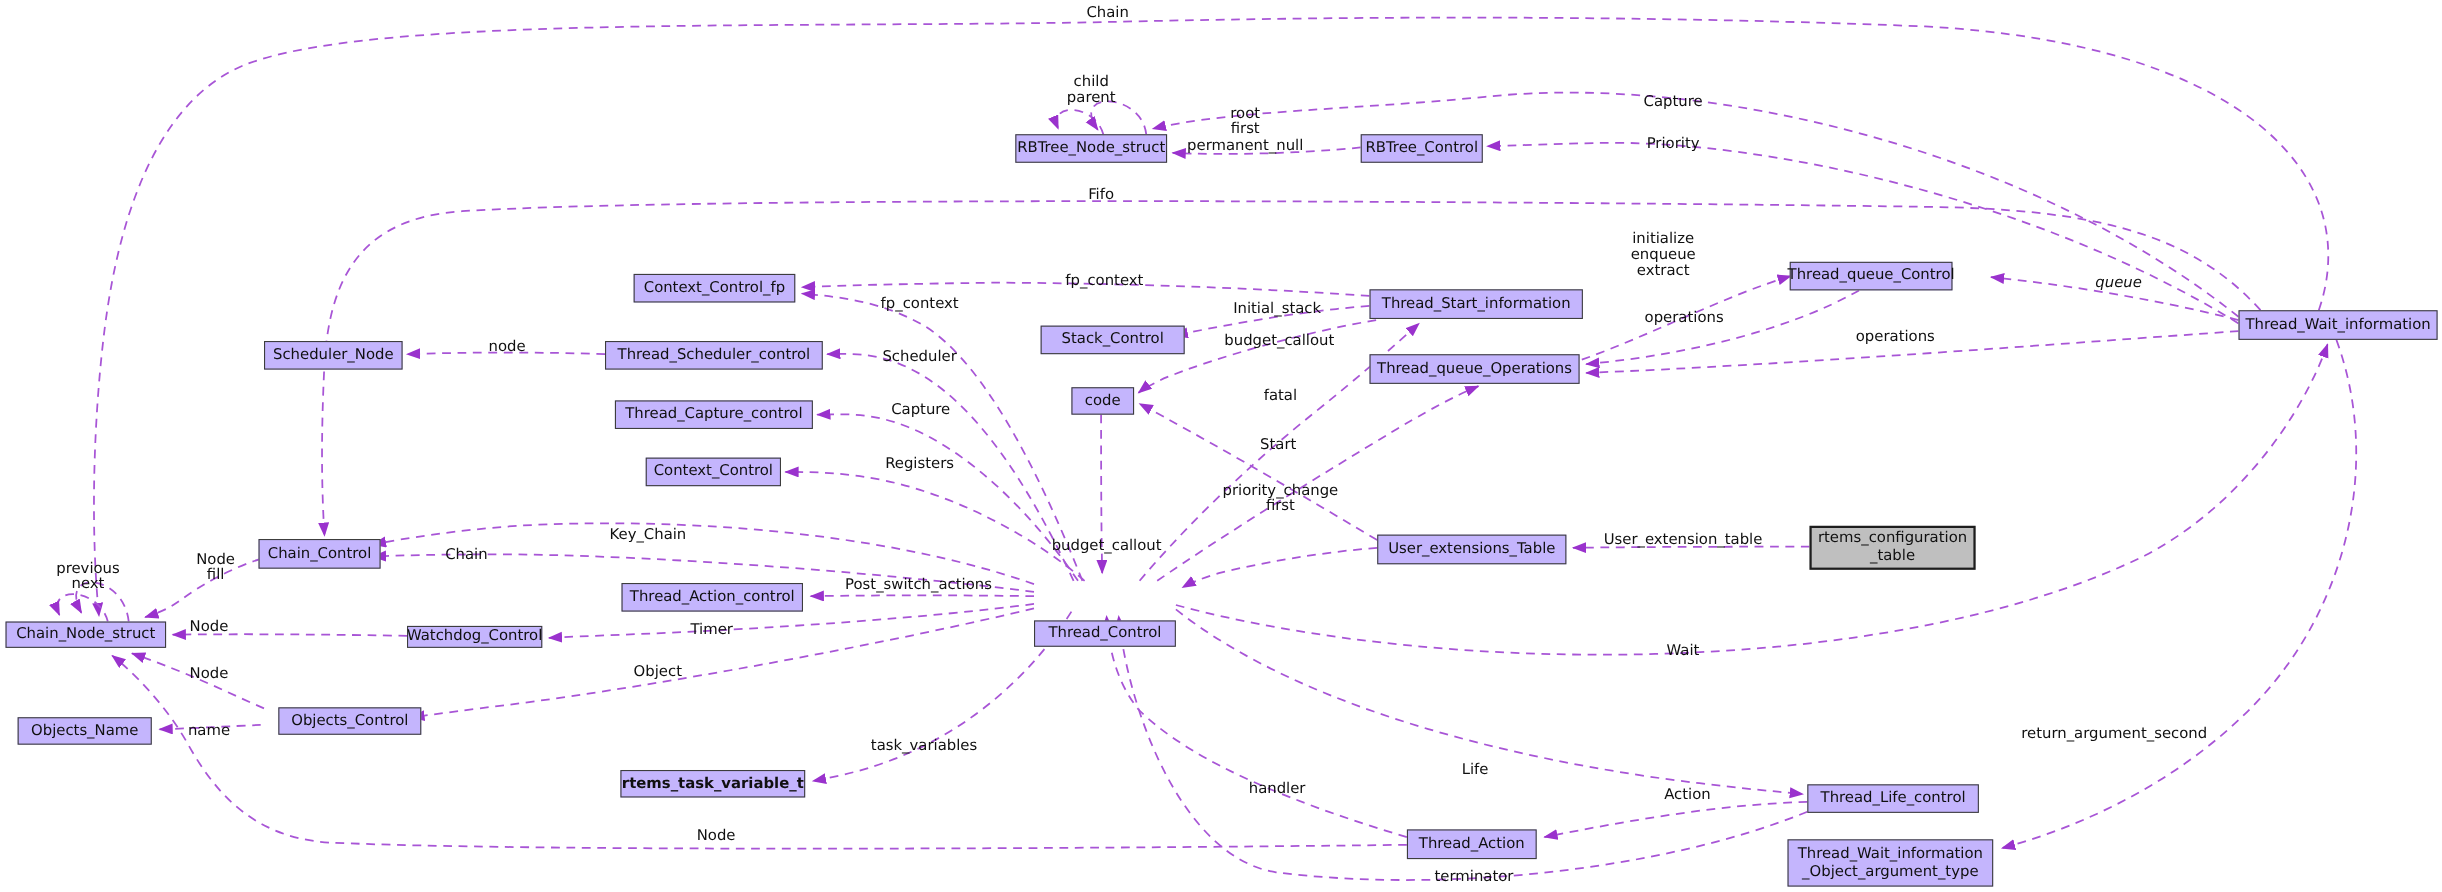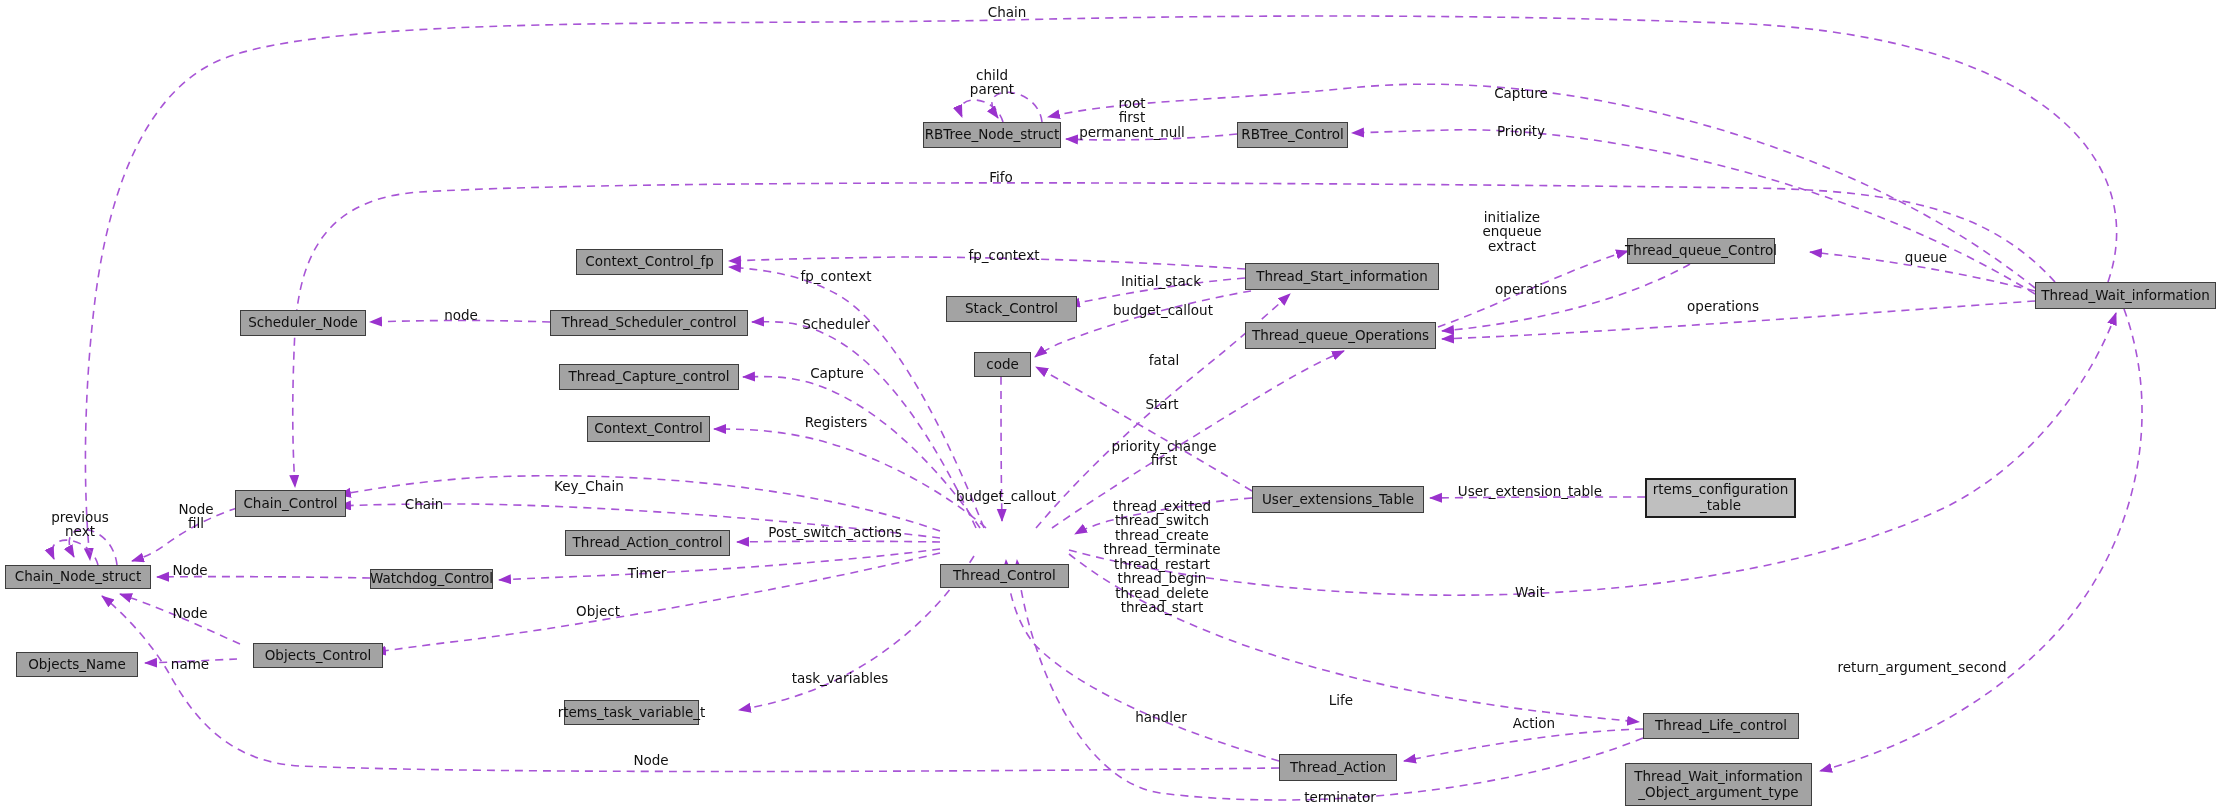--- a/index.html
+++ b/index.html
@@ -1,20 +1,20 @@
 <!DOCTYPE html>
 <html><head>
 <meta charset="utf-8">
 <style>
   html,body{margin:0;padding:0;background:#ffffff;}
   #stage{position:relative;width:2220px;height:811px;background:#ffffff;overflow:hidden;
          font-family:"DejaVu Sans",sans-serif;}
   #edges-svg{position:absolute;left:0;top:0;width:2220px;height:811px;}
   .node{position:absolute;display:flex;align-items:center;justify-content:center;
-        box-sizing:border-box;background:#a3a3a3;border:1.5px solid #3d3d3d;
+        box-sizing:border-box;background:#c4b5fd;border:1.5px solid #3d3d3d;
         font-size:13.5px;line-height:1.18;color:#101010;text-align:center;white-space:pre-line;
         padding:1px 3px;}
   .node.main{background:#bfbfbf;border:2px solid #1d1d1d;}
   .elabel{position:absolute;transform:translate(-50%,-50%);font-size:13.5px;line-height:1.07;
           color:#101010;text-align:center;white-space:pre;}
 </style>
 </head>
 <body>
 
 <div id="stage">
@@ -73,21 +73,21 @@
     <div class="node" style="left: 16px; top: 652px; width: 122px; height: 25px;">Objects_Name</div>
     <div class="node" style="left: 235px; top: 490px; width: 111px; height: 27px;">Chain_Control</div>
     <div class="node" style="left: 240px; top: 310px; width: 126px; height: 26px;">Scheduler_Node</div>
     <div class="node" style="left: 237px; top: 643px; width: 130px; height: 25px; margin-left: 16px;">Objects_Control</div>
     <div class="node" style="left: 370px; top: 569px; width: 123px; height: 20px;">Watchdog_Control</div>
     <div class="node" style="left: 550px; top: 310px; width: 198px; height: 26px;">Thread_Scheduler_control</div>
     <div class="node" style="left: 559px; top: 364px; width: 180px; height: 26px;">Thread_Capture_control</div>
     <div class="node" style="left: 576px; top: 249px; width: 147px; height: 26px;">Context_Control_fp</div>
     <div class="node" style="left: 587px; top: 416px; width: 123px; height: 26px;">Context_Control</div>
     <div class="node" style="left: 565px; top: 530px; width: 165px; height: 26px;">Thread_Action_control</div>
-    <div class="node" style="left: 564px; top: 700px; width: 135px; height: 25px;">rtems_task_variable_t</div>
+    <div class="node" style="left: 564px; top: 700px; width: 168px; height: 25px; font-weight: bold;">rtems_task_variable_t</div>
     <div class="node" style="left: 923px; top: 122px; width: 138px; height: 26px;">RBTree_Node_struct</div>
     <div class="node" style="left: 946px; top: 296px; width: 131px; height: 26px;">Stack_Control</div>
     <div class="node" style="left: 974px; top: 352px; width: 57px; height: 25px;">code</div>
     <div class="node" style="left: 940px; top: 528px; width: 129px; height: 24px; margin-top: 36px;">Thread_Control</div>
     <div class="node" style="left: 1237px; top: 122px; width: 111px; height: 26px;">RBTree_Control</div>
     <div class="node" style="left: 1245px; top: 263px; width: 194px; height: 27px;">Thread_Start_information</div>
     <div class="node" style="left: 1245px; top: 322px; width: 191px; height: 27px;">Thread_queue_Operations</div>
     <div class="node" style="left: 1252px; top: 486px; width: 172px; height: 27px;">User_extensions_Table</div>
     <div class="node" style="left: 1279px; top: 754px; width: 118px; height: 27px;">Thread_Action</div>
     <div class="node" style="left: 1627px; top: 238px; width: 148px; height: 26px;">Thread_queue_Control</div>
@@ -102,21 +102,21 @@
 parent</div>
     <div class="elabel" style="left: 1132px; top: 118px;">root
 first
 permanent_null</div>
     <div class="elabel" style="left: 1521px; top: 93px;">Capture</div>
     <div class="elabel" style="left: 1521px; top: 131px;">Priority</div>
     <div class="elabel" style="left: 1001px; top: 177px;">Fifo</div>
     <div class="elabel" style="left: 1512px; top: 232px;">initialize
 enqueue
 extract</div>
-    <div class="elabel" style="left: 1926px; top: 257px;">queue</div>
+    <div class="elabel" style="left: 1926px; top: 257px; font-style: italic;">queue</div>
     <div class="elabel" style="left: 1531px; top: 289px;">operations</div>
     <div class="elabel" style="left: 1723px; top: 306px;">operations</div>
     <div class="elabel" style="left: 1004px; top: 255px;">fp_context</div>
     <div class="elabel" style="left: 836px; top: 276px;">fp_context</div>
     <div class="elabel" style="left: 1161px; top: 281px;">Initial_stack</div>
     <div class="elabel" style="left: 1163px; top: 310px;">budget_callout</div>
     <div class="elabel" style="left: 1164px; top: 360px;">fatal</div>
     <div class="elabel" style="left: 1162px; top: 404px;">Start</div>
     <div class="elabel" style="left: 461px; top: 315px;">node</div>
     <div class="elabel" style="left: 836px; top: 324px;">Scheduler</div>
@@ -130,28 +130,20 @@
     <div class="elabel" style="left: 196px; top: 516px;">Node
 fill</div>
     <div class="elabel" style="left: 80px; top: 524px;">previous
 next</div>
     <div class="elabel" style="left: 835px; top: 532px;">Post_switch_actions</div>
     <div class="elabel" style="left: 190px; top: 570px;">Node</div>
     <div class="elabel" style="left: 647px; top: 573px;">Timer</div>
     <div class="elabel" style="left: 190px; top: 613px;">Node</div>
     <div class="elabel" style="left: 598px; top: 611px;">Object</div>
     <div class="elabel" style="left: 190px; top: 664px;">name</div>
-    <div class="elabel" style="left: 1162px; top: 557px;">thread_exitted
-thread_switch
-thread_create
-thread_terminate
-thread_restart
-thread_begin
-thread_delete
-thread_start</div>
     <div class="elabel" style="left: 1530px; top: 491px;">User_extension_table</div>
     <div class="elabel" style="left: 1530px; top: 592px;">Wait</div>
     <div class="elabel" style="left: 840px; top: 678px;">task_variables</div>
     <div class="elabel" style="left: 1341px; top: 700px;">Life</div>
     <div class="elabel" style="left: 1161px; top: 717px;">handler</div>
     <div class="elabel" style="left: 1534px; top: 723px;">Action</div>
     <div class="elabel" style="left: 1340px; top: 797px;">terminator</div>
     <div class="elabel" style="left: 651px; top: 760px;">Node</div>
     <div class="elabel" style="left: 1922px; top: 667px;">return_argument_second</div>
   </div>

